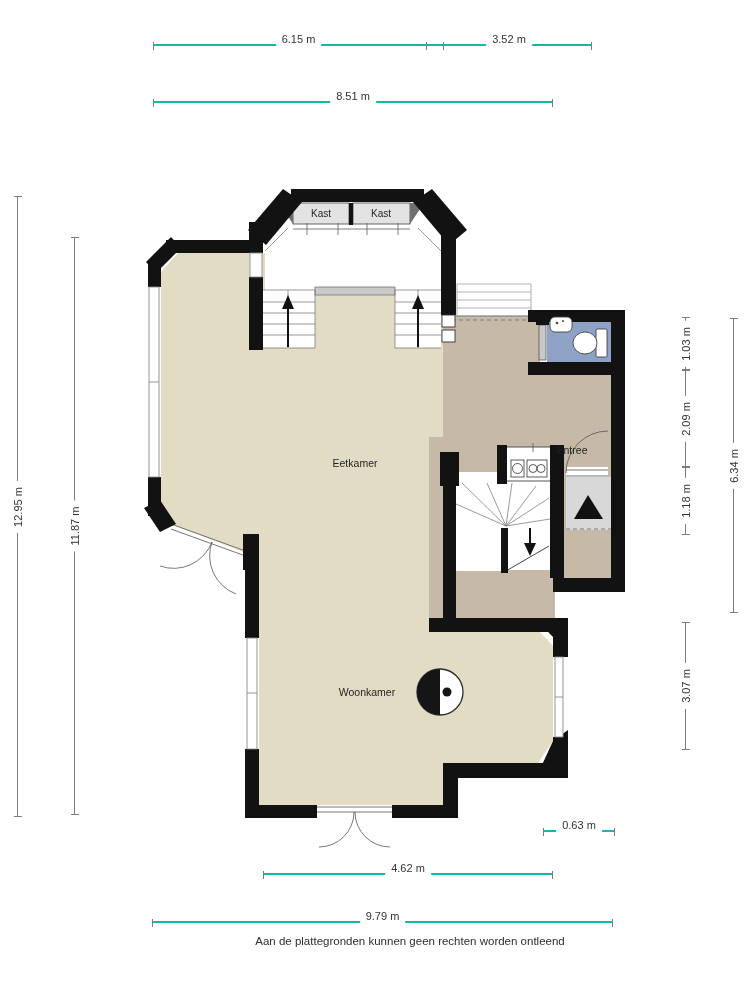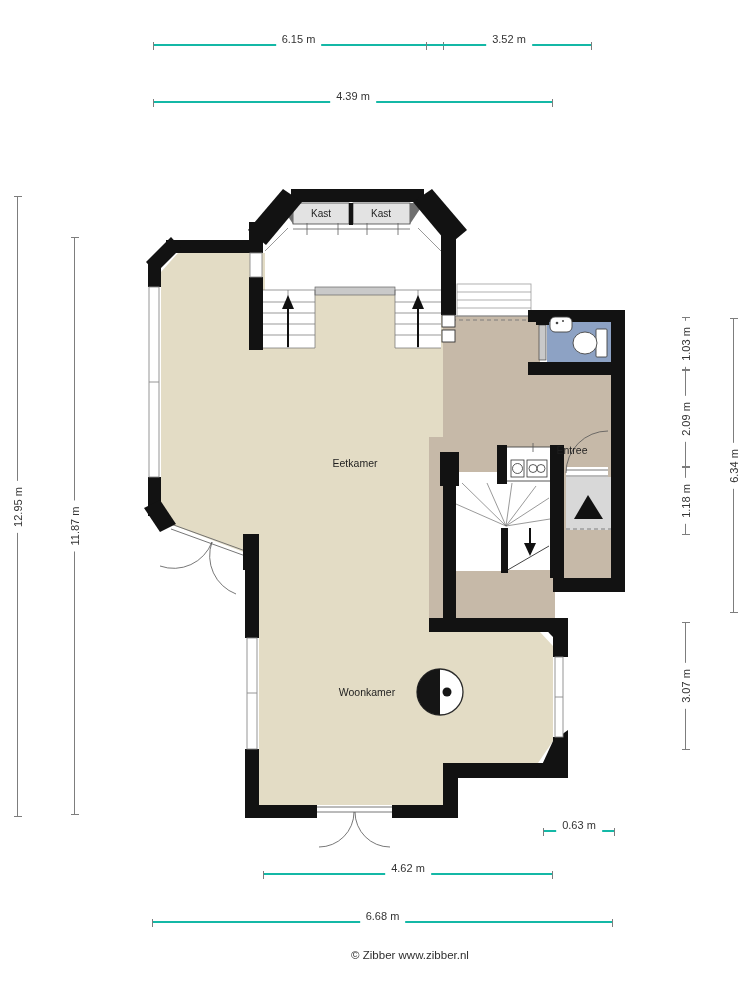--- a/index.html
+++ b/index.html
@@ -194,21 +194,21 @@
       <span class="dlab">6.15 m</span>
 </div>
 <div class="dim dim-h" style="left:426px;top:44px;width:166px">
   <i class="tk tl"></i>
       <i class="tk tr"></i>
       <span class="dlab">3.52 m</span>
 </div>
 <div class="dim dim-h" style="left:153px;top:101px;width:400px">
   <i class="tk tl"></i>
       <i class="tk tr"></i>
-      <span class="dlab">4.39 m</span>
+      <span class="dlab">8.51 m</span>
 </div>
 
 <div class="dim dim-v" style="left:17px;top:196px;height:621px">
   <i class="tk tt"></i>
       <i class="tk tb"></i>
       <span class="dlab">12.95 m</span>
 </div>
 <div class="dim dim-v" style="left:74px;top:237px;height:578px">
   <i class="tk tt"></i>
       <i class="tk tb"></i>
@@ -247,18 +247,18 @@
       <span class="dlab">0.63 m</span>
 </div>
 <div class="dim dim-h" style="left:263px;top:873px;width:290px">
   <i class="tk tl"></i>
       <i class="tk tr"></i>
       <span class="dlab">4.62 m</span>
 </div>
 <div class="dim dim-h" style="left:152px;top:921px;width:461px">
   <i class="tk tl"></i>
       <i class="tk tr"></i>
-      <span class="dlab">6.68 m</span>
-</div>
-
-<div class="footer f2">© Zibber www.zibber.nl</div>
+      <span class="dlab">9.79 m</span>
+</div>
+
+<div class="footer f1">Aan de plattegronden kunnen geen rechten worden ontleend</div>
 
 </div>
 
 </body></html>

